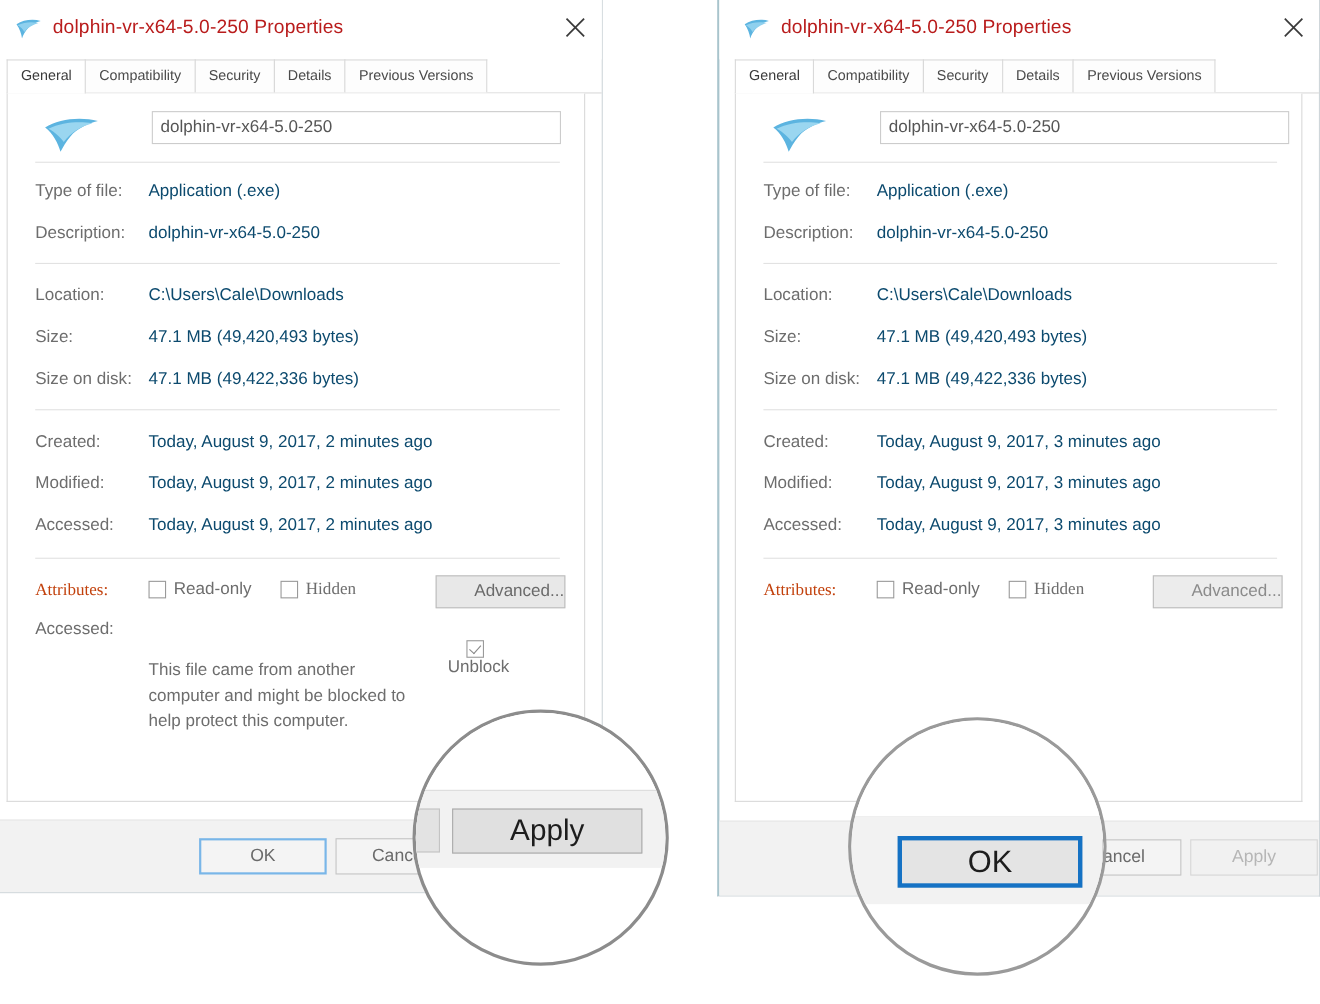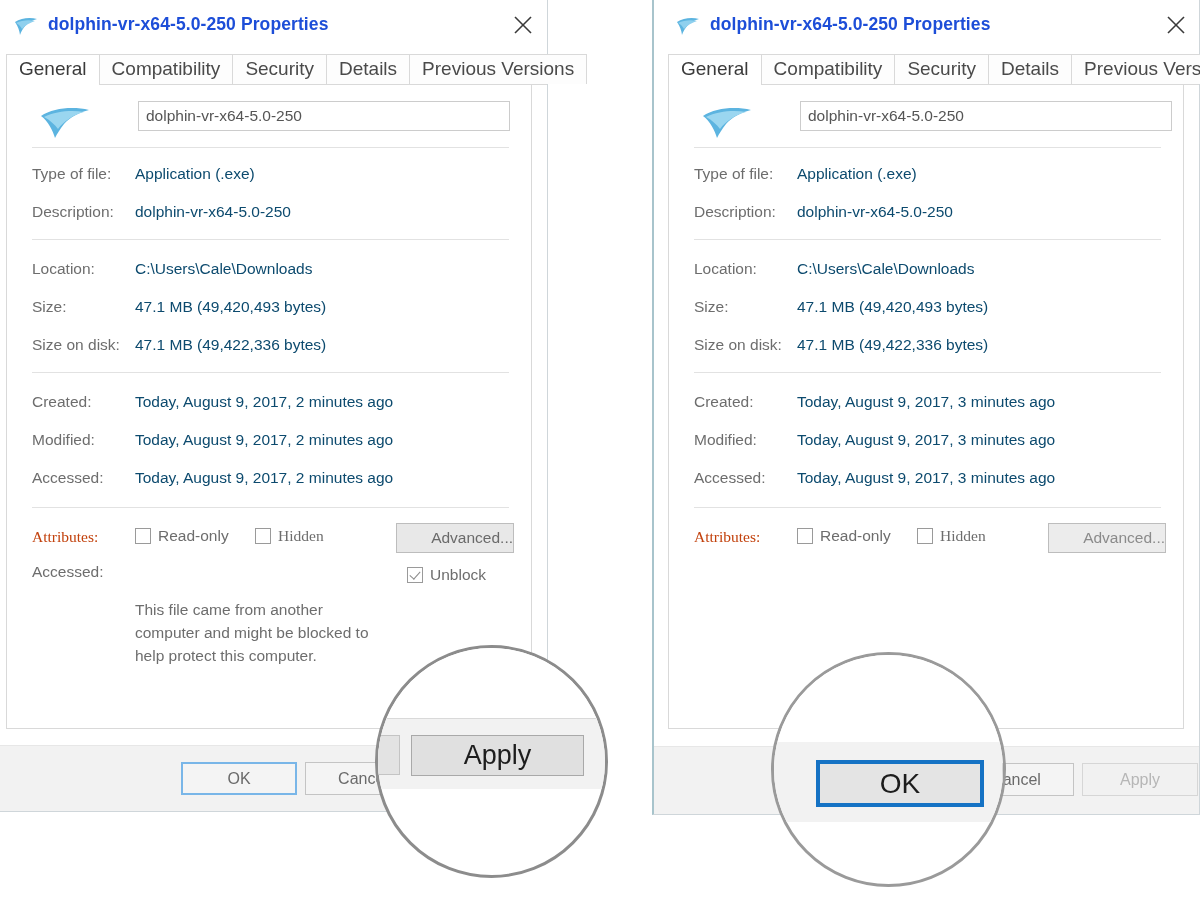--- a/index.html
+++ b/index.html
@@ -53,24 +53,23 @@
     left: 22px;
     top: 16px;
     width: 26px;
     height: 20px;
   }
   .title-text {
     position: absolute;
     left: 56px;
     top: 14px;
     font-size: 17.5px;
-    color: #1d4ed8;
+    color: #b91c1c;
     letter-spacing: 0.1px;
     white-space: nowrap;
-    font-weight: bold;
   }
   .title-close {
     position: absolute;
     top: 12px;
     width: 26px;
     height: 26px;
   }
   .dlg-left .title-close { left: 518px; }
   .dlg-right .title-close { left: 1163px; right: auto; }
   .dlg-right .title-close { left: 509px; }
@@ -80,21 +79,21 @@
   .tabstrip {
     position: relative;
     height: 30px;
     margin-left: 14px;
     border-bottom: 1px solid #d9d9d9;
     display: flex;
     align-items: flex-end;
   }
   .tab {
     position: relative;
-    font-size: 19px;
+    font-size: 13px;
     color: #4a4a4a;
     padding: 4px 12px 6px 12px;
     border: 1px solid #d9d9d9;
     border-bottom: none;
     background: #fdfdfd;
     margin-right: -1px;
     white-space: nowrap;
     line-height: 19px;
   }
   .tab.active {
@@ -261,21 +260,22 @@
     top: 5px;
     width: 250px;
     color: #6d6d6d;
     font-size: 15.5px;
     line-height: 23px;
     margin-top: 35px;
   }
   .chk-unblock {
     position: absolute;
     left: 400px;
-    top: 8px;
+    top: 24px;
+    flex-direction: column;
   }
 
   
   .footer {
     position: absolute;
     left: 0;
     bottom: 0;
     width: 100%;
     height: 68px;
     background: #f2f2f2;

